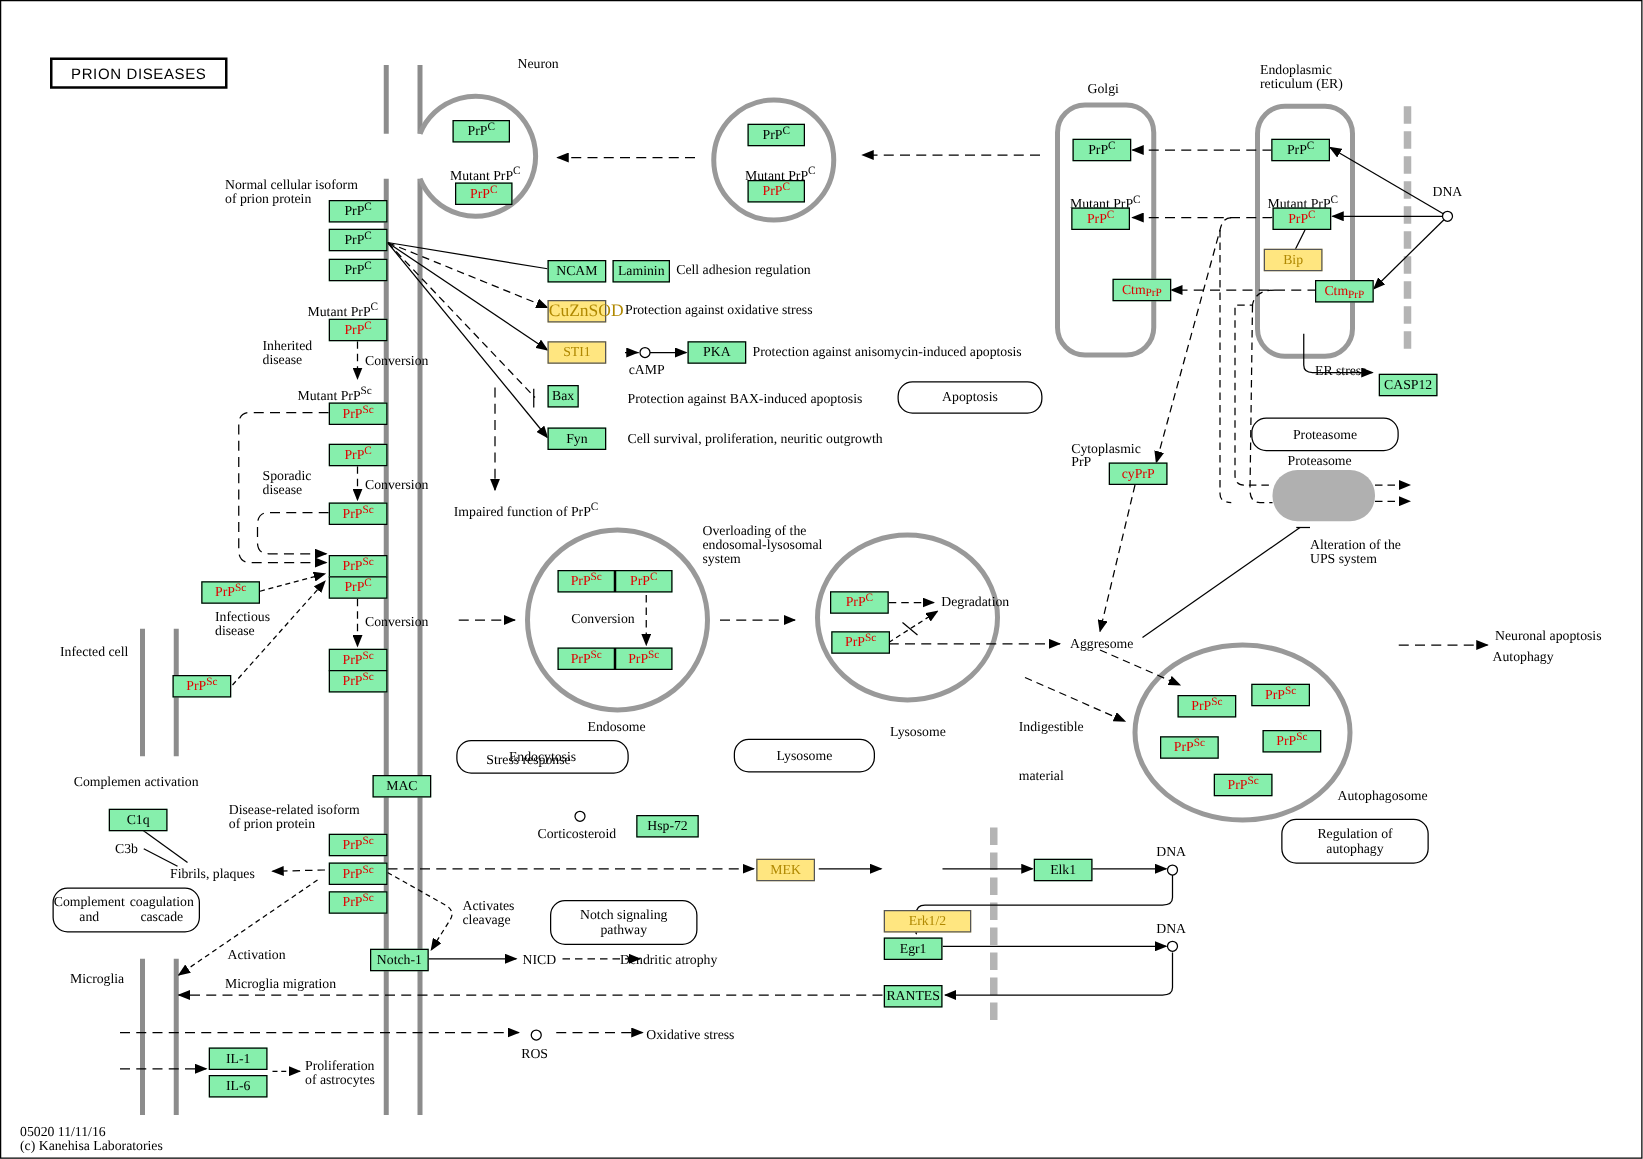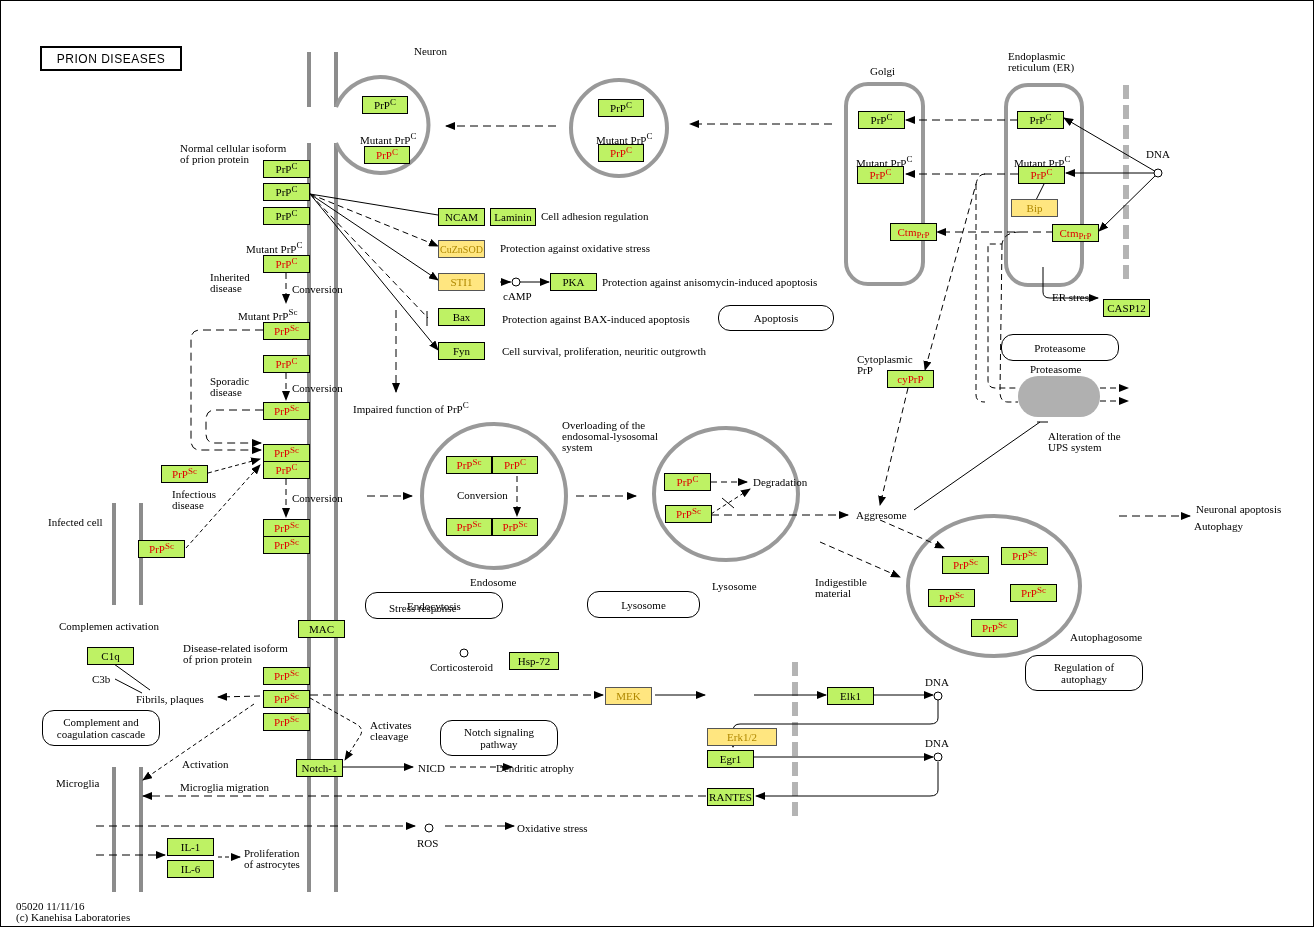--- a/index.html
+++ b/index.html
@@ -1,21 +1,21 @@
 <!DOCTYPE html>
 <html><head>
 <meta charset="utf-8">
 <style>
   html, body { margin: 0; padding: 0; background: #fff; }
   body { width: 1314px; height: 927px; position: relative; overflow: hidden; font-family: "DejaVu Serif", "Liberation Serif", serif; }
   #frame { position: absolute; left: 0; top: 0; width: 1312px; height: 925px; border: 1px solid #000; }
   svg#diagram { position: absolute; left: 0; top: 0; }
   .lbl { position: absolute; font-family: "Liberation Serif", serif; font-size: 11px; color: #000; line-height: 11px; white-space: nowrap; }
   .bold { font-weight: normal; }
-  .node { position: absolute; box-sizing: border-box; border: 1px solid #000; background: #bef264; font-family: "Liberation Serif", serif; font-size: 11px; text-align: center; line-height: 17px; height: 18px; white-space: nowrap; }
+  .node { position: absolute; box-sizing: border-box; border: 1px solid #000; background: #86efac; font-family: "Liberation Serif", serif; font-size: 11px; text-align: center; line-height: 17px; height: 18px; white-space: nowrap; }
   .node.red { color: #e00000; }
   .node.yellow { background: #ffe680; color: #b08800; border-color: #555; }
   .node sup { font-size: 9px; vertical-align: 4px; line-height: 0; }
   .node sub { font-size: 9px; vertical-align: -2px; line-height: 0; }
   .pill { position: absolute; box-sizing: border-box; border: 1px solid #000; border-radius: 12px; background: #fff; font-family: "Liberation Serif", serif; font-size: 11px; text-align: center; display: flex; align-items: center; justify-content: center; line-height: 12px; }
   .title-box { position: absolute; left: 40px; top: 46px; width: 142px; height: 25px; box-sizing: border-box; border: 2px solid #000; font-family: "Liberation Sans", sans-serif; font-size: 12px; display: flex; align-items: center; justify-content: center; letter-spacing: 0.5px; }
   .proteasome-blob { position: absolute; left: 1018px; top: 376px; width: 82px; height: 41px; border-radius: 20px; background: #b0b0b0; }
 </style>
 </head>
 <body>
@@ -187,49 +187,49 @@
 <div class="lbl bold" style="left:172px;top:489px">Infectious</div>
 <div class="lbl bold" style="left:172px;top:500px">disease</div>
 <div class="lbl" style="left:292px;top:493px">Conversion</div>
 <div class="node red" style="left:138px;top:540px;width:47px"><span>PrP</span><sup>Sc</sup></div>
 <div class="node red" style="left:263px;top:519px;width:47px"><span>PrP</span><sup>Sc</sup></div>
 <div class="node red" style="left:263px;top:536px;width:47px"><span>PrP</span><sup>Sc</sup></div>
 
 <div class="node" style="left:438px;top:208px;width:47px">NCAM</div>
 <div class="node" style="left:490px;top:208px;width:46px">Laminin</div>
 <div class="lbl" style="left:541px;top:211px">Cell adhesion regulation</div>
-<div class="node yellow" style="left:438px;top:240px;width:47px;font-size:10px">CuZnSOD</div>
+<div class="node yellow" style="left:438px;top:240px;width:47px;font-size:14px">CuZnSOD</div>
 <div class="lbl" style="left:500px;top:243px">Protection against oxidative stress</div>
 <div class="node yellow" style="left:438px;top:273px;width:47px">STI1</div>
 <div class="lbl" style="left:503px;top:291px">cAMP</div>
 <div class="node" style="left:550px;top:273px;width:47px">PKA</div>
 <div class="lbl" style="left:602px;top:277px">Protection against anisomycin-induced apoptosis</div>
-<div class="node" style="left:438px;top:308px;width:47px">Bax</div>
+<div class="node" style="left:438px;top:308px;width:25px">Bax</div>
 <div class="lbl" style="left:502px;top:314px">Protection against BAX-induced apoptosis</div>
 <div class="pill" style="left:718px;top:305px;width:116px;height:26px">Apoptosis</div>
 <div class="node" style="left:438px;top:342px;width:47px">Fyn</div>
 <div class="lbl" style="left:502px;top:346px">Cell survival, proliferation, neuritic outgrowth</div>
-<div class="lbl" style="left:353px;top:400px"><span>Impaired function of PrP</span><sup style="font-size:9px">C</sup></div>
+<div class="lbl" style="left:363px;top:400px"><span>Impaired function of PrP</span><sup style="font-size:9px">C</sup></div>
 
 <div class="node red" style="left:446px;top:456px;width:46px"><span>PrP</span><sup>Sc</sup></div>
 <div class="node red" style="left:492px;top:456px;width:46px"><span>PrP</span><sup>C</sup></div>
 <div class="lbl" style="left:457px;top:490px">Conversion</div>
 <div class="node red" style="left:446px;top:518px;width:46px"><span>PrP</span><sup>Sc</sup></div>
 <div class="node red" style="left:492px;top:518px;width:46px"><span>PrP</span><sup>Sc</sup></div>
 <div class="lbl" style="left:562px;top:420px">Overloading of the</div>
 <div class="lbl" style="left:562px;top:431px">endosomal-lysosomal</div>
 <div class="lbl" style="left:562px;top:442px">system</div>
 <div class="pill" style="left:365px;top:592px;width:138px;height:27px">Endocytosis</div>
 
 <div class="node red" style="left:664px;top:473px;width:47px"><span>PrP</span><sup>C</sup></div>
 <div class="lbl" style="left:753px;top:477px">Degradation</div>
 <div class="node red" style="left:665px;top:505px;width:47px"><span>PrP</span><sup>Sc</sup></div>
 <div class="pill" style="left:587px;top:591px;width:113px;height:27px">Lysosome</div>
 <div class="lbl" style="left:815px;top:577px">Indigestible</div>
-<div class="lbl" style="left:815px;top:588px">material</div>
+<div class="lbl" style="left:815px;top:616px">material</div>
 <div class="lbl" style="left:856px;top:510px">Aggresome</div>
 
 <div class="node" style="left:858px;top:111px;width:47px"><span>PrP</span><sup>C</sup></div>
 <div class="lbl" style="left:856px;top:154px"><span>Mutant PrP</span><sup style="font-size:9px">C</sup></div>
 <div class="node red" style="left:857px;top:166px;width:47px"><span>PrP</span><sup>C</sup></div>
 <div class="node red" style="left:890px;top:223px;width:47px"><span>Ctm</span><sub>PrP</sub></div>
 <div class="node" style="left:1017px;top:111px;width:47px"><span>PrP</span><sup>C</sup></div>
 <div class="lbl" style="left:1014px;top:154px"><span>Mutant PrP</span><sup style="font-size:9px">C</sup></div>
 <div class="node red" style="left:1018px;top:166px;width:47px"><span>PrP</span><sup>C</sup></div>
 <div class="node yellow" style="left:1011px;top:199px;width:47px">Bip</div>
@@ -253,21 +253,21 @@
 <div class="node red" style="left:971px;top:619px;width:47px"><span>PrP</span><sup>Sc</sup></div>
 <div class="pill" style="left:1025px;top:655px;width:118px;height:36px;flex-direction:column">
     <span>Regulation of</span>
     <span>autophagy</span>
   </div>
 
 <div class="lbl" style="left:59px;top:621px">Complemen activation</div>
 <div class="node" style="left:87px;top:647px;width:47px">C1q</div>
 <div class="lbl" style="left:92px;top:674px">C3b</div>
 <div class="lbl" style="left:136px;top:694px">Fibrils, plaques</div>
-<div class="pill" style="left:42px;top:710px;width:118px;height:36px;flex-direction:column">
+<div class="pill" style="left:42px;top:710px;width:118px;height:36px;flex-direction:row">
     <span>Complement and</span>
     <span>coagulation cascade</span>
   </div>
 <div class="node" style="left:298px;top:620px;width:47px">MAC</div>
 <div class="lbl" style="left:183px;top:643px">Disease-related isoform</div>
 <div class="lbl" style="left:183px;top:654px">of prion protein</div>
 <div class="node red" style="left:263px;top:667px;width:47px"><span>PrP</span><sup>Sc</sup></div>
 <div class="node red" style="left:263px;top:690px;width:47px"><span>PrP</span><sup>Sc</sup></div>
 <div class="node red" style="left:263px;top:713px;width:47px"><span>PrP</span><sup>Sc</sup></div>
 <div class="lbl" style="left:370px;top:720px">Activates</div>

